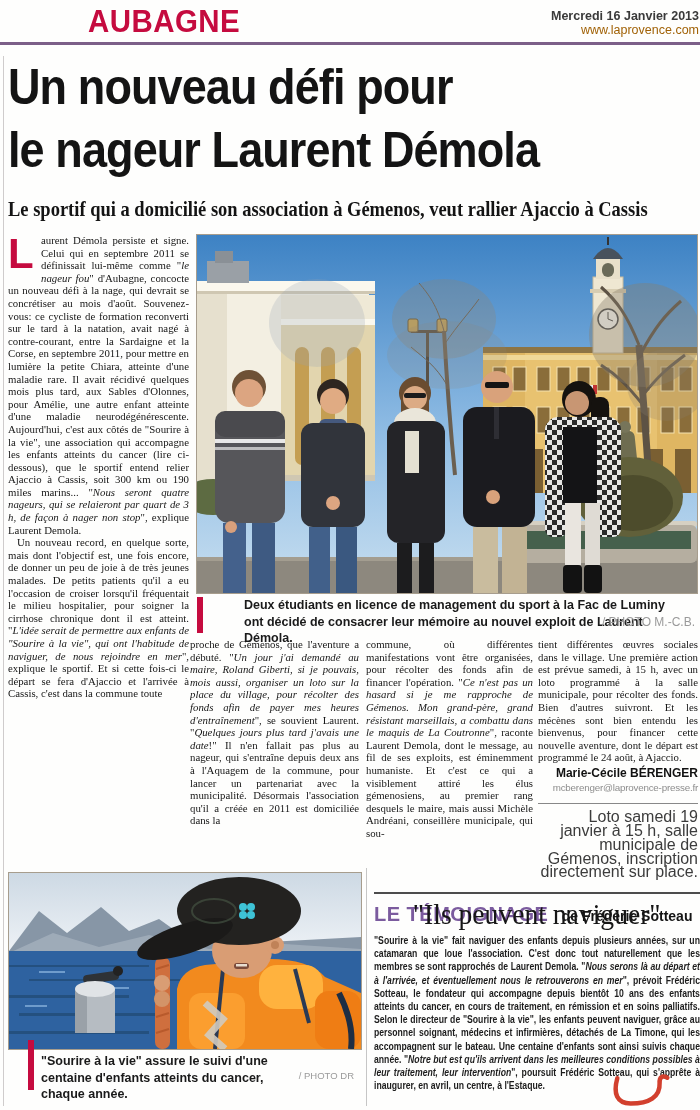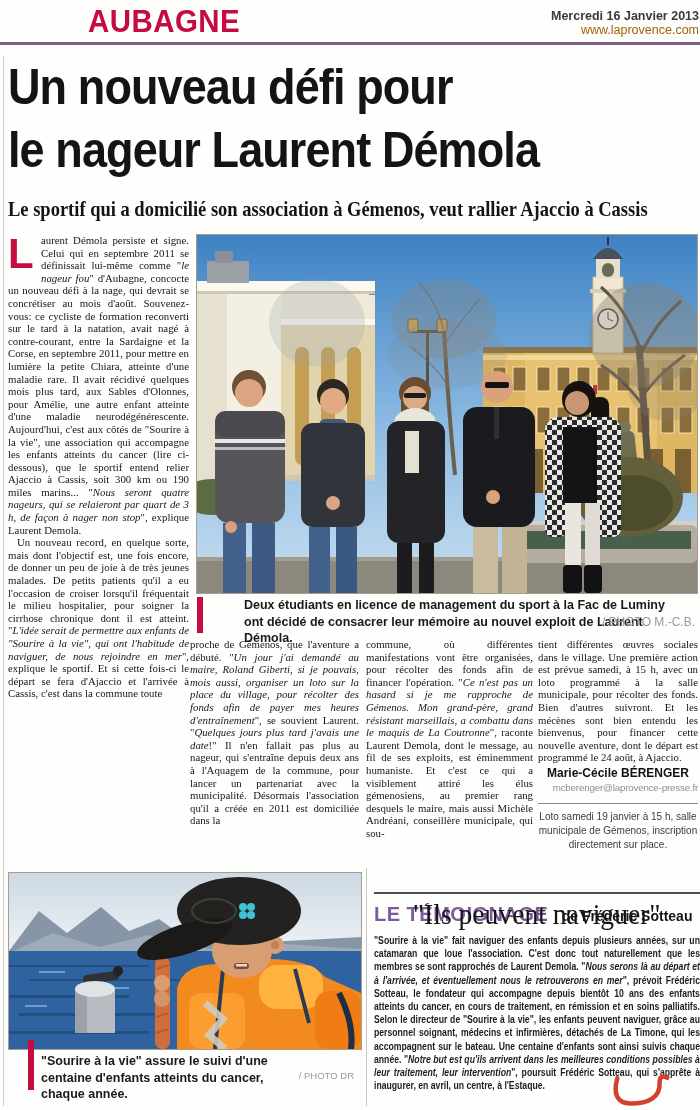--- a/index.html
+++ b/index.html
@@ -28,27 +28,27 @@
     text-align:justify;color:#161616;}
   .col1{left:8px;top:234px;width:181px;height:628px;overflow:hidden;}
   .col2{left:190px;top:638px;width:169px;height:218px;overflow:hidden;}
   .col3{left:366px;top:638px;width:167px;height:218px;overflow:hidden;}
   .col4{left:538px;top:638px;width:160px;}
   .bodycol p{margin:0;}
   .bodycol p+p{text-indent:9px;}
   .dropcap{float:left;width:28px;height:37px;margin:1px 5px 0 0;
     font-family:"Liberation Sans",sans-serif;font-size:42px;line-height:37px;
     font-weight:800;color:#c50b3f;}
-  .byline{text-align:center;font-family:"Liberation Sans",sans-serif;font-size:12px;
+  .byline{text-align:right;font-family:"Liberation Sans",sans-serif;font-size:12px;
     font-weight:700;color:#111;margin-top:3px;}
   .author-email{text-align:right;font-family:"Liberation Sans",sans-serif;font-size:9.8px;
     color:#8d8d8d;margin-top:2px;letter-spacing:-.2px;}
   .footnote-rule{border:0;border-top:1px solid #888;margin:9px 0 6px 0;}
-  .event-note{font-family:"Liberation Sans",sans-serif;font-size:10px;line-height:13.8px;
-    color:#3c3c3c;text-align:center;}
+  .event-note{font-family:"Liberation Sans",sans-serif;font-size:16px;line-height:13.8px;
+    color:#3c3c3c;text-align:right;}
 
   
   .main-photo{left:196px;top:234px;width:500px;height:358px;border:1px solid #a79d8d;background:#9cc;}
   .cap-bar{width:6px;background:#c50b3f;}
   .main-cap-bar{left:197px;top:597px;height:36px;}
   .main-cap{left:210px;top:597px;width:430px;font-size:12.5px;line-height:16.5px;
     font-weight:700;color:#1a1a1a;margin-left:34px;}
   .main-credit{right:5px;top:615px;font-size:12px;color:#9a9a9a;}
   .bottom-photo{left:8px;top:872px;width:352px;height:176px;border:1px solid #a79d8d;background:#368;}
   .bottom-cap-bar{left:28px;top:1040px;height:50px;}

